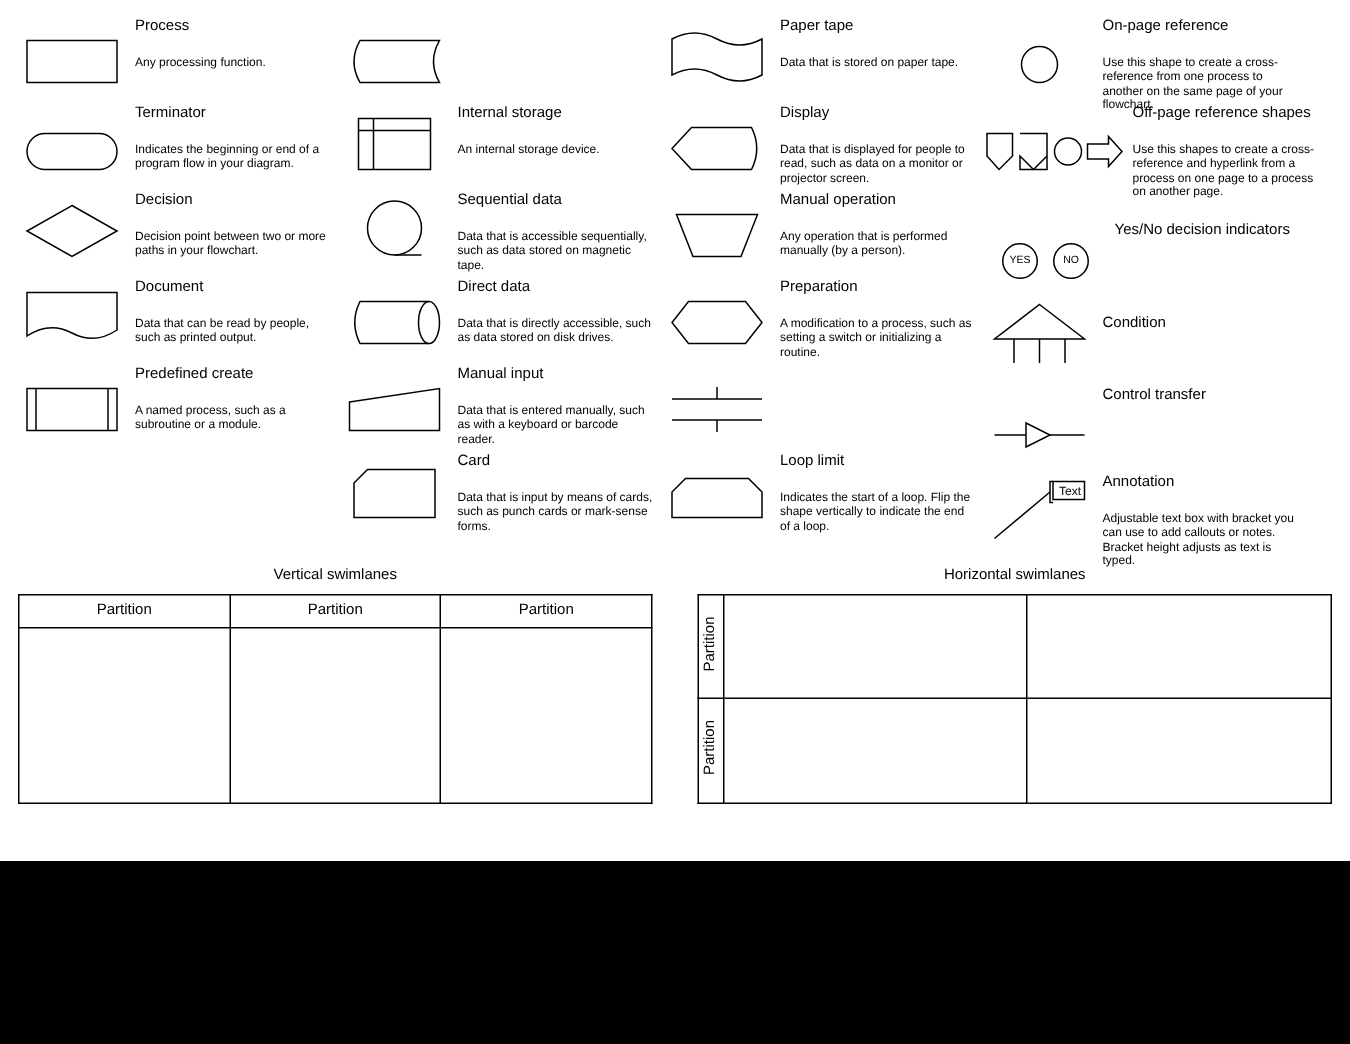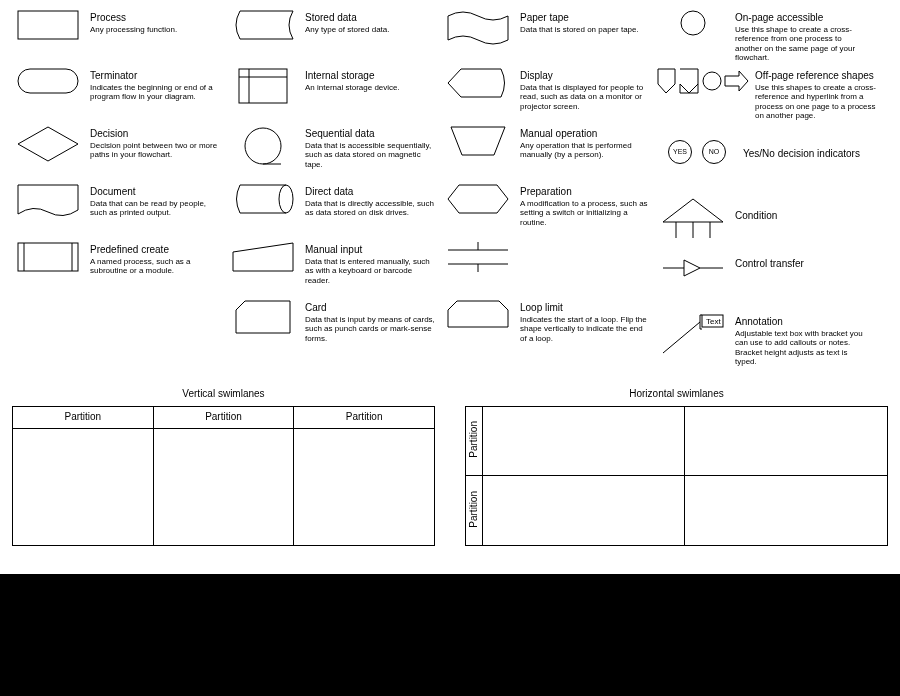--- a/index.html
+++ b/index.html
@@ -1,26 +1,26 @@
 <!DOCTYPE html>
 <html><head>
 <meta charset="utf-8">
 <style>
   html,body{margin:0;padding:0;font-family:Arial,Helvetica,sans-serif;background:#fff;font-size:9px;color:#000;line-height:1.15}
   .page{width:900px;height:696px;position:relative}
   .grid{display:flex;flex-wrap:wrap;padding:10px 12px 0 12px}
   .col{width:215px;display:flex;flex-direction:column}
   .cell{display:flex;align-items:flex-start;height:58px}
   .hcell{height:72px}
-  .ico{width:72px;height:46px;flex:0 0 72px;display:flex;align-items:flex-start;justify-content:center}
+  .ico{width:72px;height:46px;flex:0 0 72px;display:flex;align-items:flex-end;justify-content:center}
   .txt{padding-left:6px;padding-top:2px;flex:1}
   .title{font-weight:400;font-size:10px}
-  .desc{font-size:8px;line-height:1.2;margin-top:1px;max-width:130px}
+  .desc{font-size:8px;line-height:1.2;margin-top:13px;max-width:130px}
   svg{overflow:visible}
-  .swim-wrap{display:flex;padding:0 12px;gap:30px;margin-top:16px}
+  .swim-wrap{display:flex;padding:0 12px;gap:30px;margin-top:6px}
   .swim-block{flex:1}
   .swim-title{text-align:center;font-size:10px;margin-bottom:6px}
   table.v{border-collapse:collapse;width:100%;height:140px}
   table.v th{border:1px solid #000;font-weight:400;font-size:10px;padding:4px 0}
   table.v td{border:1px solid #000}
   table.h{border-collapse:collapse;width:100%;height:140px}
   table.h th{border:1px solid #000;font-weight:400;font-size:10px;width:20px;padding:4px 2px}
   table.h td{border:1px solid #000;width:48%}
   .vtxt{writing-mode:vertical-rl;transform:rotate(180deg);display:inline-block}
   .black{position:absolute;bottom:0;left:0;width:900px;height:122px;background:#000}
@@ -92,24 +92,20 @@
  </div>
 </div>
 
 <div class="col">
  <div class="cell">
   <div class="ico">
             <svg width="62" height="30">
               <path d="M8 1 H61 Q53 15 61 29 H8 Q0 15 8 1 Z" fill="none" stroke="#000"></path>
             </svg>
           </div>
-  <div class="txt">
-            <div class="title">Stored data</div>
-            <div class="desc">Any type of stored data.</div>
-          </div>
  </div>
  <div class="cell">
   <div class="ico">
             <svg width="50" height="36">
               <rect x="1" y="1" width="48" height="34" fill="none" stroke="#000"></rect>
               <line x1="1" y1="9" x2="49" y2="9" stroke="#000"></line>
               <line x1="11" y1="1" x2="11" y2="35" stroke="#000"></line>
             </svg>
           </div>
   <div class="txt">
@@ -234,21 +230,21 @@
 </div>
 
 <div class="col" style="width:230px">
  <div class="cell">
   <div class="ico">
             <svg width="26" height="26">
               <circle cx="13" cy="13" r="12" fill="none" stroke="#000"></circle>
             </svg>
           </div>
   <div class="txt">
-            <div class="title">On-page accessible</div>
+            <div class="title">On-page reference</div>
             <div class="desc">Use this shape to create a cross-reference from one process to another on the same page of your flowchart.</div>
           </div>
  </div>
  <div class="cell hcell">
   <div class="ico" style="width:92px;flex:0 0 92px">
    <svg width="92" height="26">
     <polygon points="1,1 18,1 18,16 9,25 1,16" fill="none" stroke="#000"></polygon>
     <path d="M23 1 H41 V25 H23 V16 L32 25 L41 16" fill="none" stroke="#000"></path>
     <circle cx="55" cy="13" r="9" fill="none" stroke="#000"></circle>
     <polygon points="68,8 82,8 82,3 91,13 82,23 82,18 68,18" fill="none" stroke="#000"></polygon>

